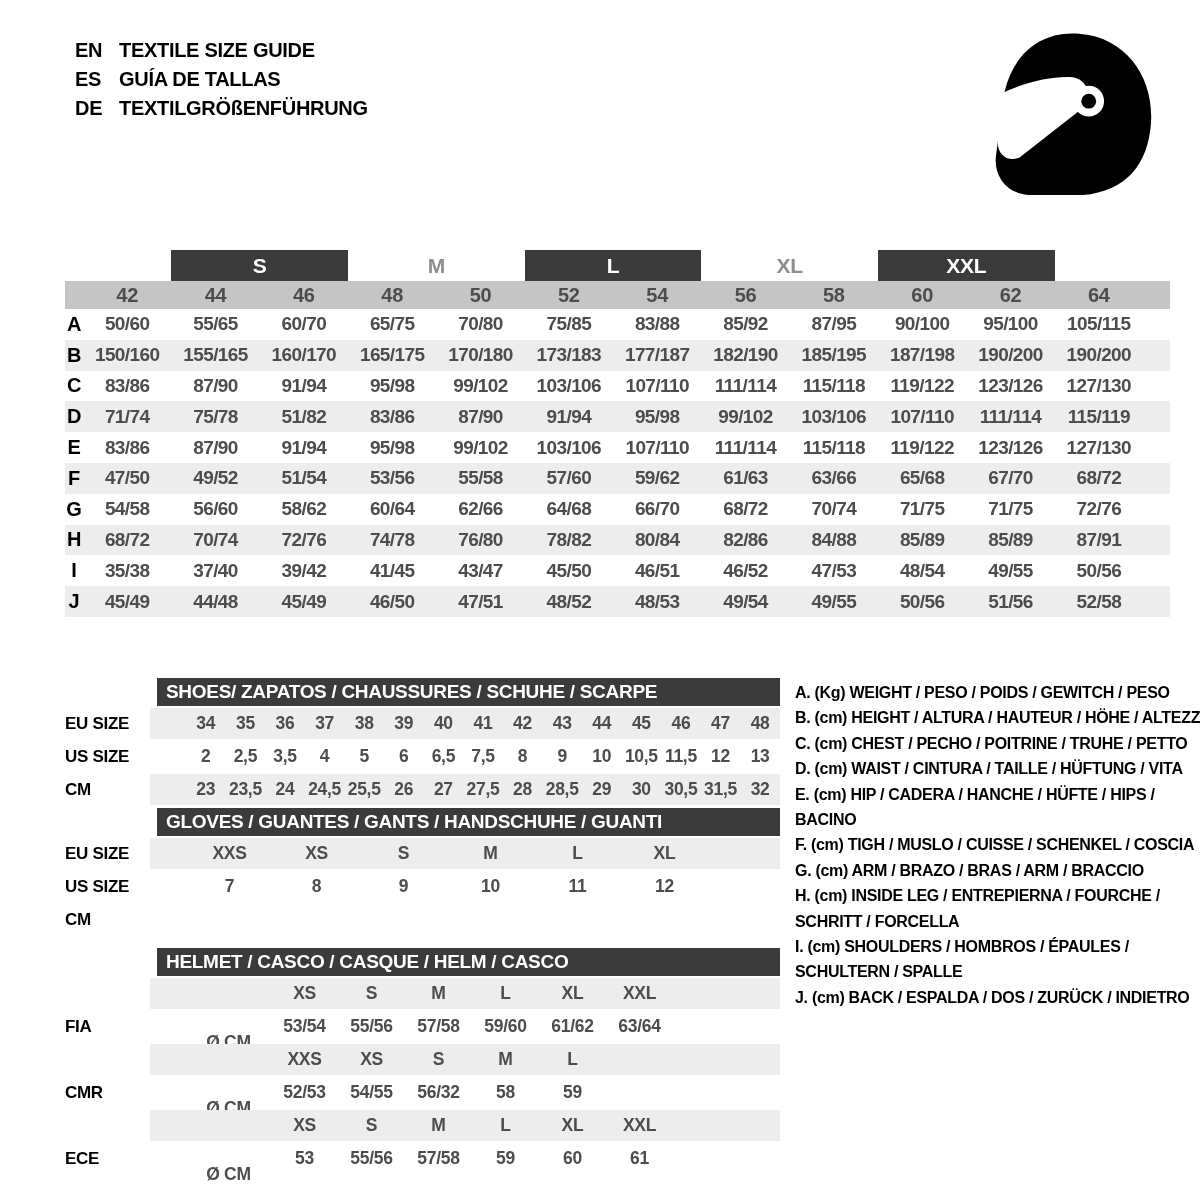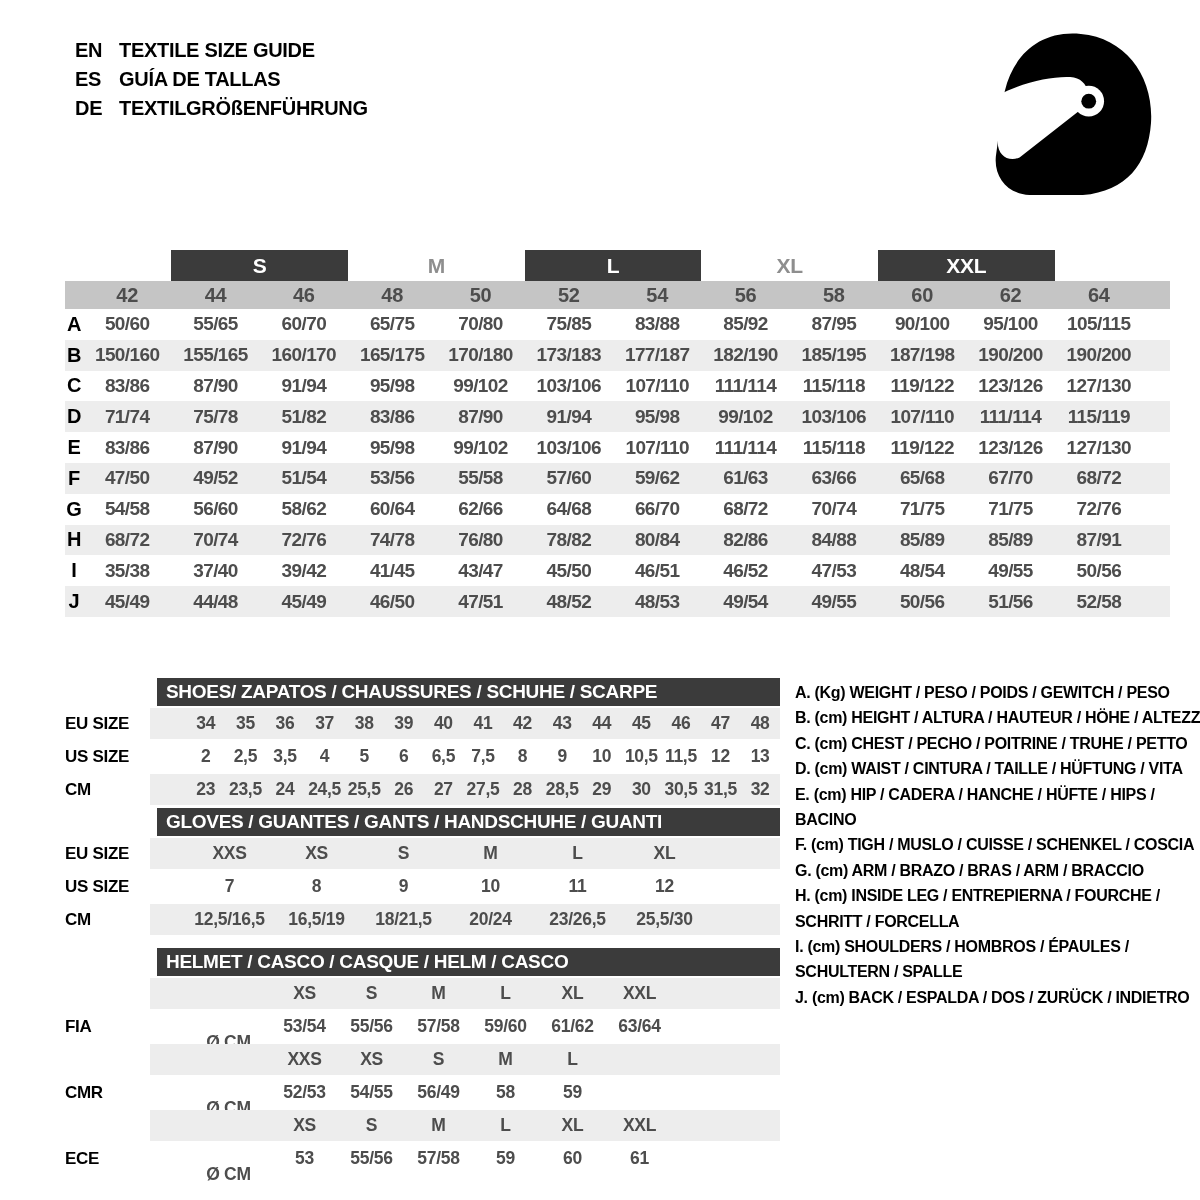--- a/index.html
+++ b/index.html
@@ -381,29 +381,20 @@
       <span class="sval">7</span>
           <span class="sval">8</span>
           <span class="sval">9</span>
           <span class="sval">10</span>
           <span class="sval">11</span>
           <span class="sval">12</span>
         </div>
     </div>
       <div class="srow shaded">
       <div class="srow-label">CM</div>
-      <div class="srow-vals">
-
-      <span class="sval">12,5/16,5</span>
-          <span class="sval">16,5/19</span>
-          <span class="sval">18/21,5</span>
-          <span class="sval">20/24</span>
-          <span class="sval">23/26,5</span>
-          <span class="sval">25,5/30</span>
-        </div>
     </div>
     </div>
 </div>
 
 <div class="section" id="helmet">
   <div class="sec-title">HELMET / CASCO / CASQUE / HELM / CASCO</div>
   <div class="sec-rows">
 
   <div class="helmet-group">
       <div class="srow shaded">
@@ -453,21 +444,21 @@
         </div>
       </div>
       <div class="srow">
         <div class="srow-label">CMR</div>
         <div class="srow-vals">
           <span class="hcell unit-cell">Ø CM</span>
           <span class="hcells">
 
           <span class="hcell">52/53</span>
               <span class="hcell">54/55</span>
-              <span class="hcell">56/49</span>
+              <span class="hcell">56/32</span>
               <span class="hcell">58</span>
               <span class="hcell">59</span>
             </span>
         </div>
       </div>
     </div>
       <div class="helmet-group">
       <div class="srow shaded">
         <div class="srow-label"></div>
         <div class="srow-vals">

